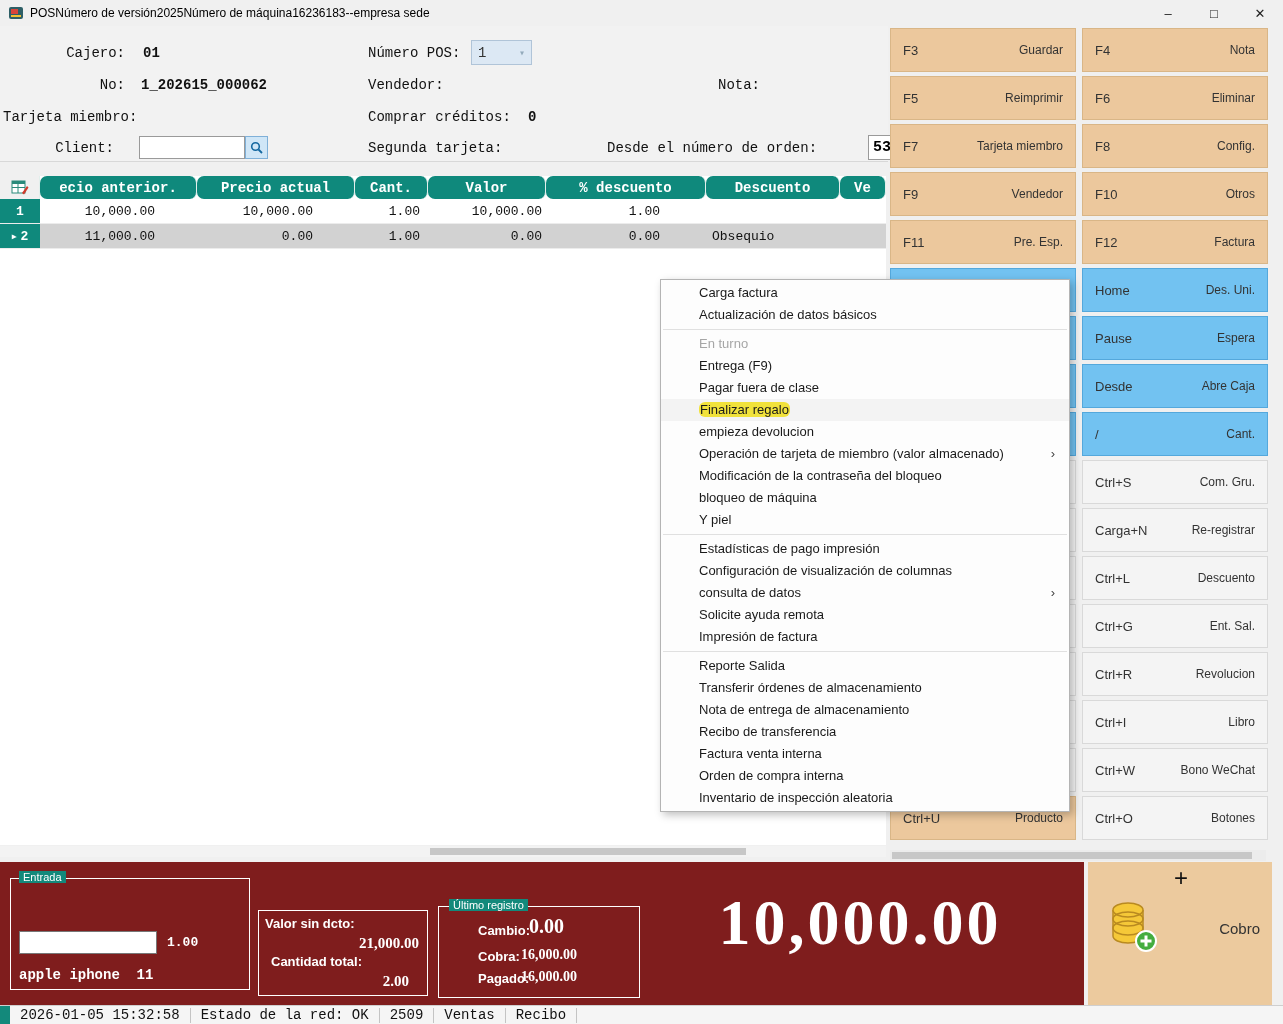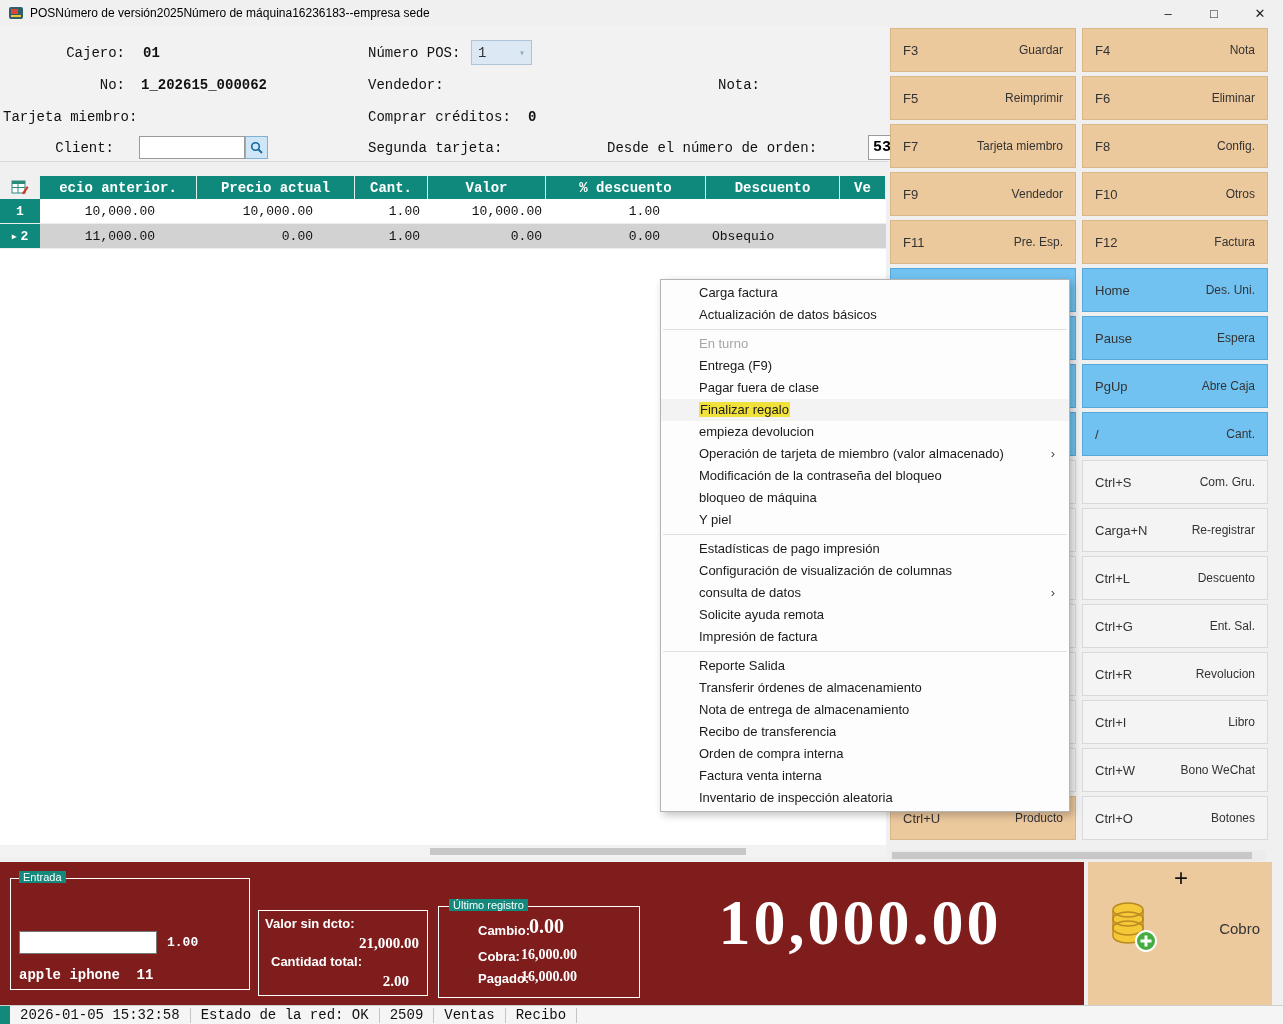--- a/index.html
+++ b/index.html
@@ -34,21 +34,21 @@
                 background:#cfe6f7; border:1px solid #7fb0d8; display:flex;
                 align-items:center; justify-content:center; cursor:pointer; }
 
   
   .table-bg { position:absolute; top:176px; left:0; width:886px; height:669px; background:#fff; }
   .table-head { position:absolute; top:176px; left:0; height:23px; display:flex; }
   .th-icon { width:40px; height:23px; background:#f0f0f0; display:flex;
              align-items:center; justify-content:center; border-right:1px solid #e2efec; }
   .th { height:23px; background:#0f897c; color:#fff; font-family:"Liberation Mono",monospace;
         font-size:14px; font-weight:bold; display:flex; align-items:center;
-        justify-content:center; border-right:1px solid #e2efec; overflow:hidden; white-space:nowrap; }
+        justify-content:center; border-right:1px solid #e2efec; overflow:hidden; white-space:nowrap;border-radius:7px; }
   .table-row { position:absolute; left:0; width:886px; height:25px; display:flex;
                border-bottom:1px solid #ececec; }
   .row-sel { background:#d2d2d2; }
   .rownum { width:40px; background:#0f897c; color:#fff; display:flex; align-items:center;
             justify-content:center; gap:4px; font-family:"Liberation Mono",monospace;
             font-size:13px; font-weight:bold; }
   .rownum .marker { font-size:8px; }
   .td { font-family:"Liberation Mono",monospace; font-size:13px; color:#111;
         display:flex; align-items:center; justify-content:flex-end; white-space:nowrap; overflow:hidden; }
   .td.c1 { width:157px; padding-right:42px; }
@@ -81,21 +81,21 @@
                           background:#c7c7c7; }
 
   
   .context-menu { position:absolute; left:660px; top:279px; width:410px; z-index:50;
                   background:#fdfdfd; border:1px solid #b4b4b4; padding:2px 0;
                   box-shadow:3px 3px 8px rgba(0,0,0,0.25); }
   .mi { height:22px; line-height:22px; padding-left:38px; font-size:13px; color:#1a1a1a;
         position:relative; cursor:pointer; white-space:nowrap; }
   .mi.disabled { color:#a6a6a6; cursor:default; }
   .mi.hover { background:#f3f3f3; }
-  .mi .hl { background:#f1e23b; padding:0 1px; }
+  .mi .hl { background:#f1e23b; padding:0 1px;border-radius:6px; }
   .mi .arrow { position:absolute; right:14px; top:0; font-size:13px; color:#444; }
   .msep { height:1px; background:#e0e0e0; margin:3px 2px; }
 
   
   .bottom { position:absolute; left:0; top:862px; width:1084px; height:167px;
             background:#7f1d1d; color:#fff; }
   .group-box { position:absolute; border:1px solid #fff; }
   .group-label { position:absolute; top:-8px; left:8px; background:#13897b;
                  padding:0 4px; font-size:11px; color:#fff; }
   .w-sans { font-family:"Liberation Sans",sans-serif; font-weight:bold; color:#fff; }
@@ -278,21 +278,21 @@
       </div>
     <div class="fbtn blue">
         <span class="key">Pause</span>
         <span class="fn">Espera</span>
       </div>
     <div class="fbtn blue">
         <span class="key"></span>
         <span class="fn"></span>
       </div>
     <div class="fbtn blue">
-        <span class="key">PgUp</span>
+        <span class="key">Desde</span>
         <span class="fn">Abre Caja</span>
       </div>
     <div class="fbtn blue">
         <span class="key"></span>
         <span class="fn"></span>
       </div>
     <div class="fbtn blue">
         <span class="key">/</span>
         <span class="fn">Cant.</span>
       </div>
@@ -384,22 +384,22 @@
   <div class="mi">Estadísticas de pago impresión</div>
   <div class="mi">Configuración de visualización de columnas</div>
   <div class="mi"><span>consulta de datos</span><span class="arrow">›</span></div>
   <div class="mi">Solicite ayuda remota</div>
   <div class="mi">Impresión de factura</div>
   <div class="msep"></div>
   <div class="mi">Reporte Salida</div>
   <div class="mi">Transferir órdenes de almacenamiento</div>
   <div class="mi">Nota de entrega de almacenamiento</div>
   <div class="mi">Recibo de transferencia</div>
+  <div class="mi">Factura venta interna</div>
   <div class="mi">Orden de compra interna</div>
-  <div class="mi">Factura venta interna</div>
   <div class="mi">Inventario de inspección aleatoria</div>
 </div>
 
 <div class="bottom">
 
   <div class="group-box" style="left:10px;top:16px;width:240px;height:112px">
     <span class="group-label">Entrada</span>
     <input class="entrada-input" value="" style="">
     <span class="w-mono" style="position:absolute;left:156px;top:56px;font-size:13px">1.00</span>
     <span class="w-mono" style="position:absolute;left:8px;top:88px;font-size:14px">apple iphone  11</span>

